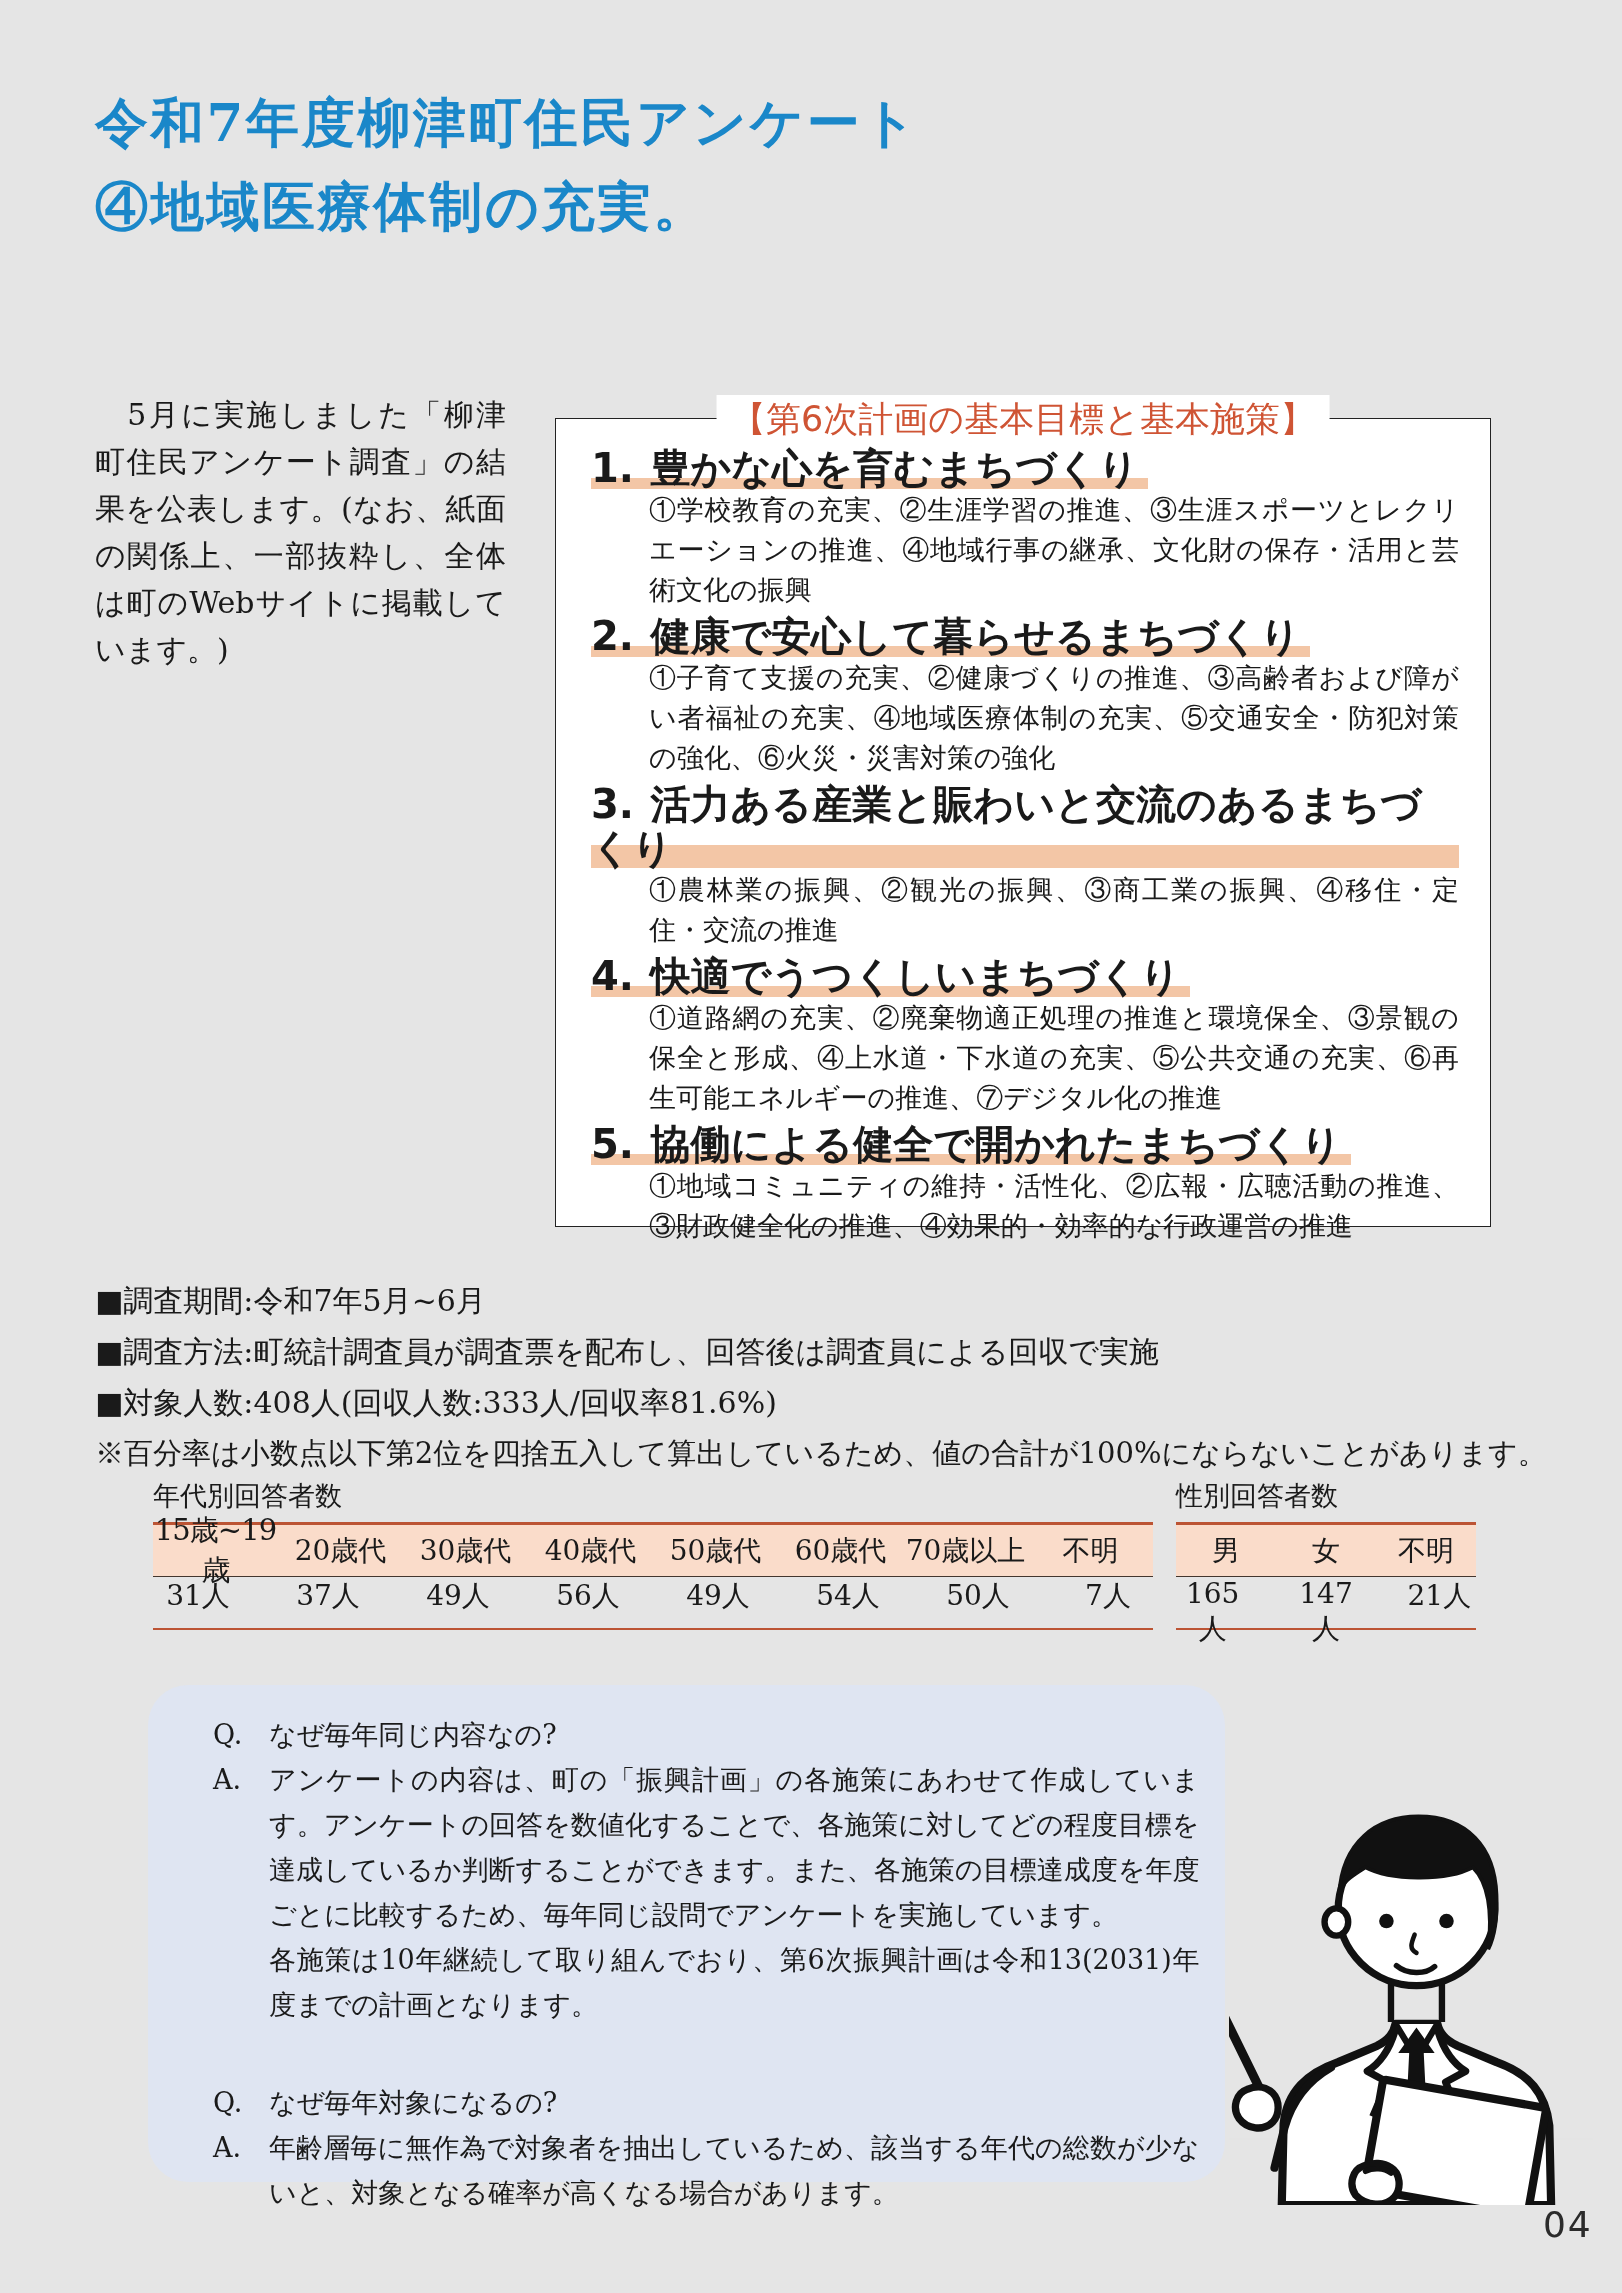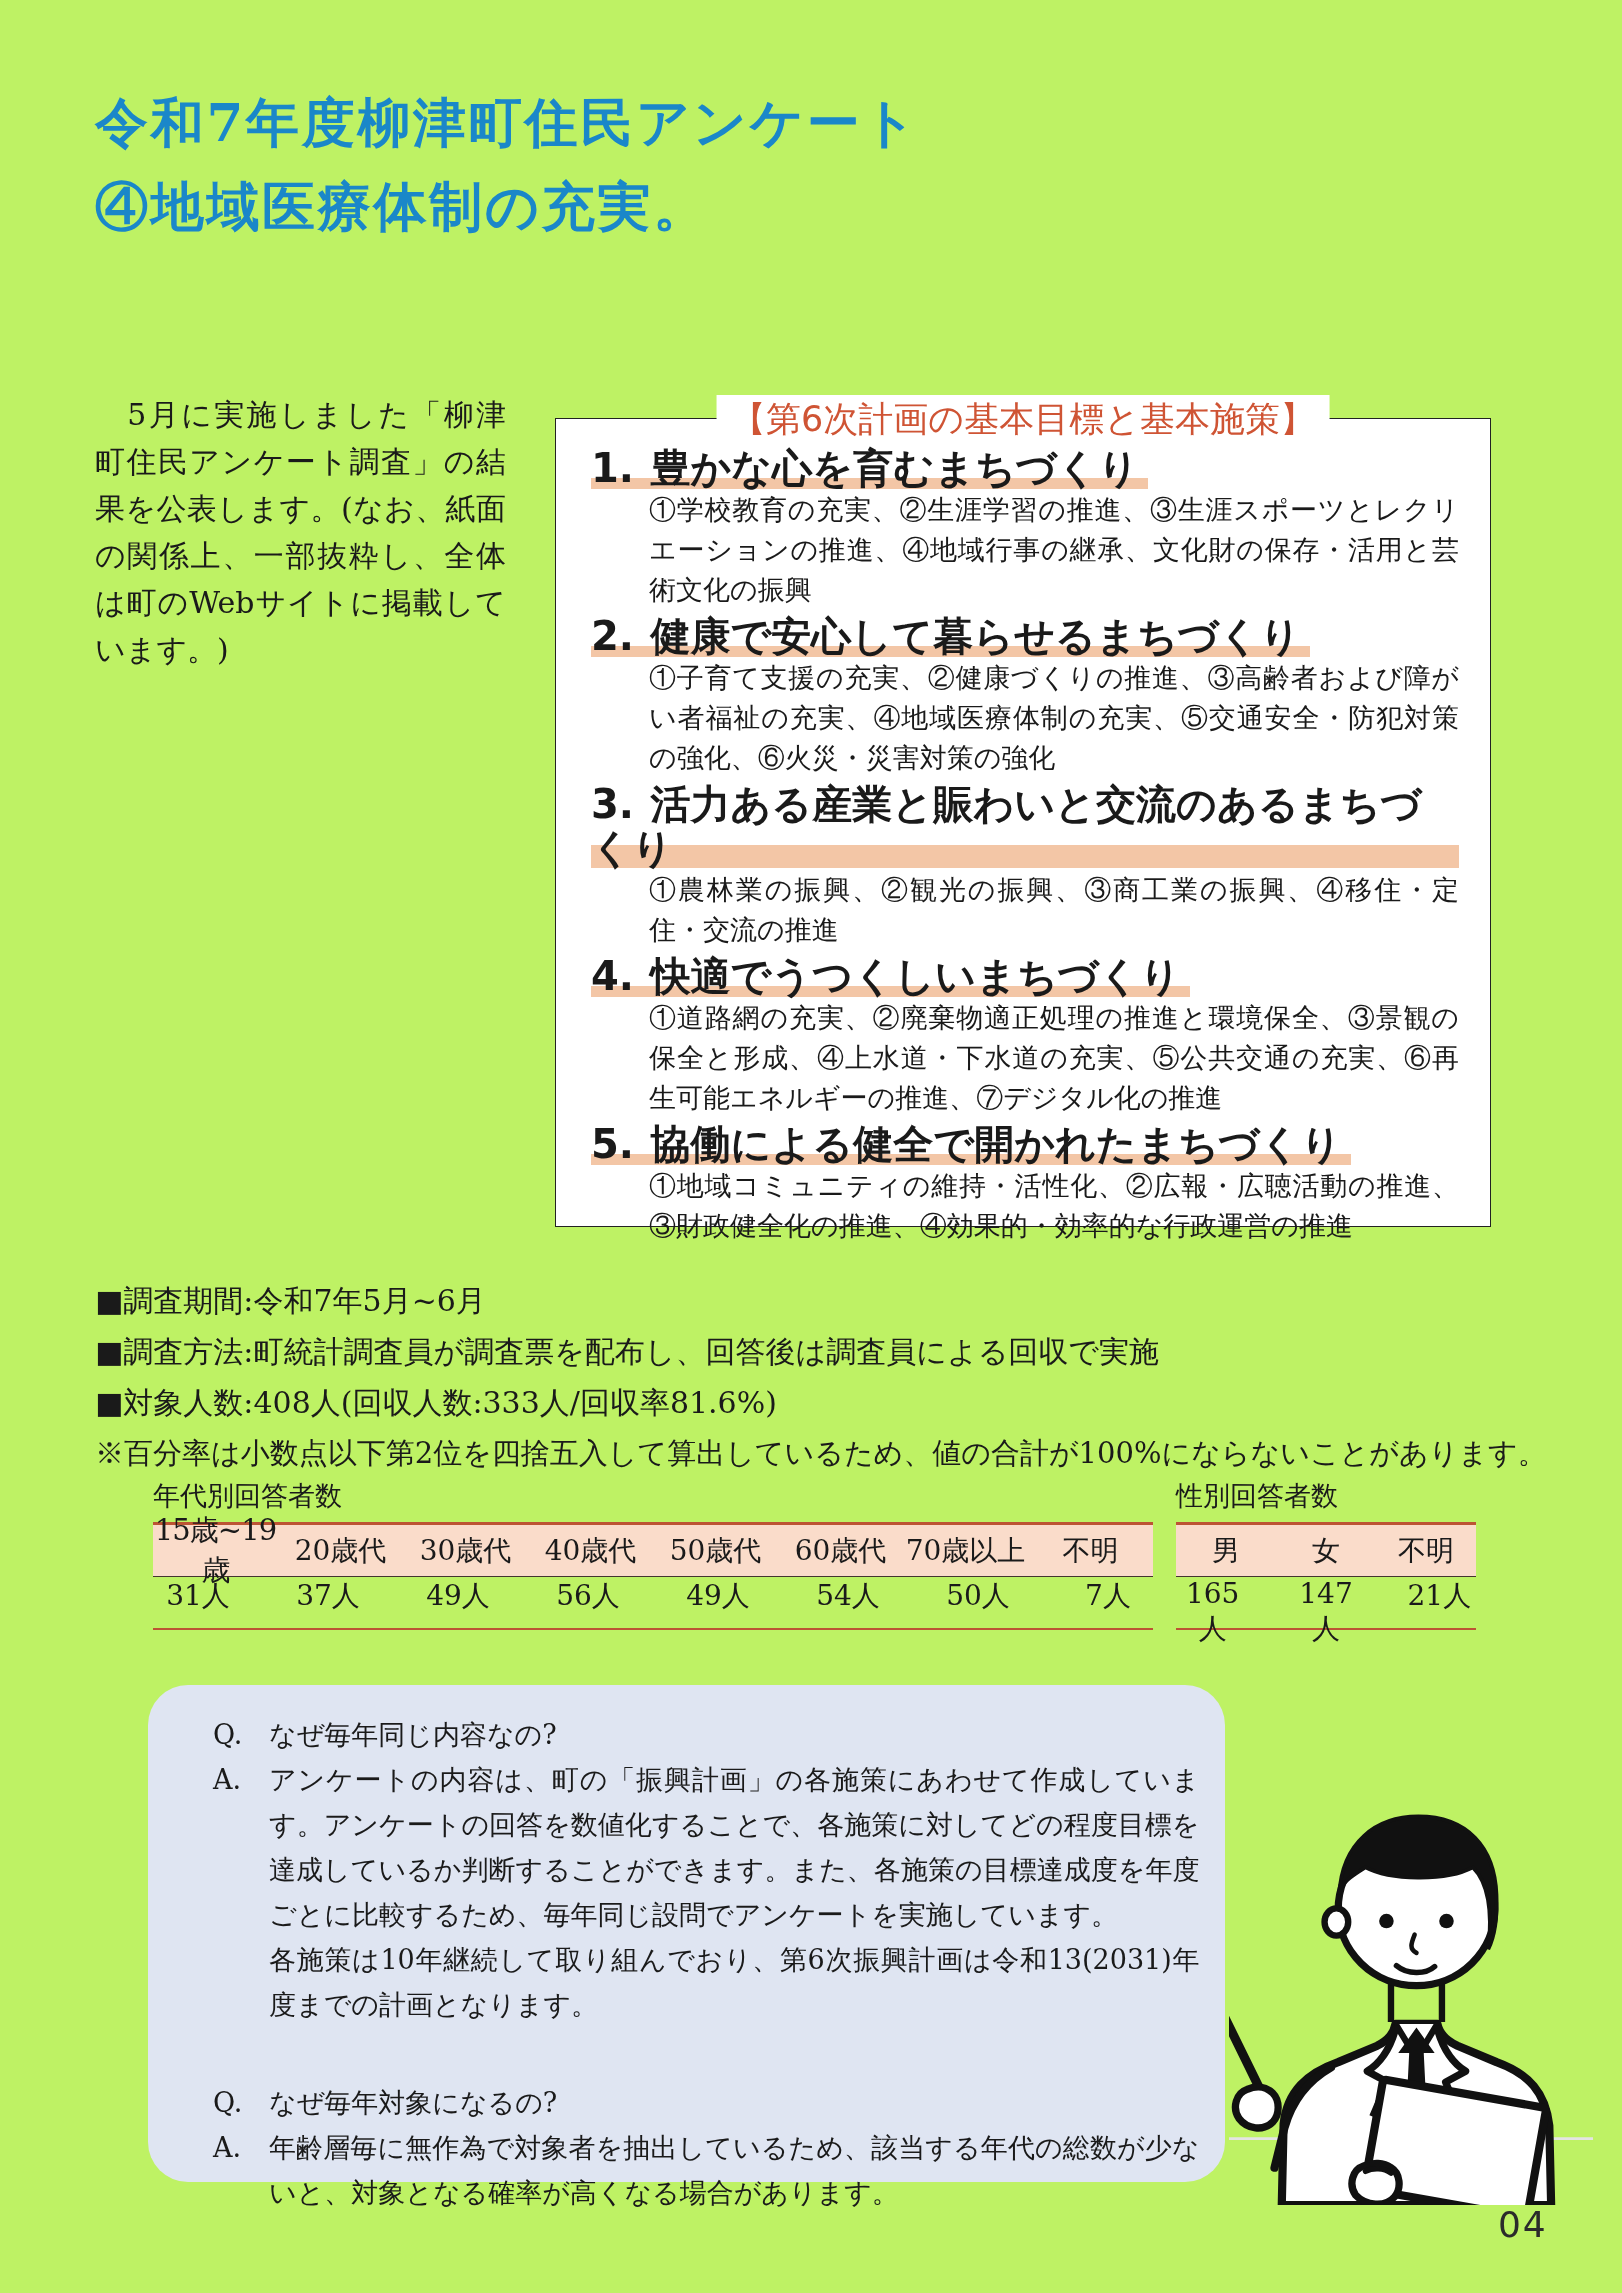--- a/index.html
+++ b/index.html
@@ -8,21 +8,21 @@
     --highlight-peach:#f3c6a6;
     --table-header-bg:#fadcca;
     --table-line-orange:#bc5434;
     --table-line-dark:#43362e;
     --qa-bg:#dfe5f2;
     --text-color:#1a1a1a;
   }
   *{margin:0;padding:0;box-sizing:border-box;}
   body{background:#ffffff;}
   .page{
-    position:relative;width:1623px;height:2294px;background:#bef264;overflow:hidden;
+    position:relative;width:1623px;height:2294px;background:#e5e5e5;overflow:hidden;
     font-family:"DejaVu Serif","Liberation Serif",serif;color:var(--text-color,#1a1a1a);
   }
   
   .page-title{
     position:absolute;left:95px;top:80px;
     font-family:"DejaVu Serif","Liberation Serif",serif;
     font-size:53px;font-weight:bold;color:var(--title-blue,#1a87c9);
     line-height:84px;letter-spacing:2.7px;white-space:nowrap;
   }
   
@@ -93,21 +93,21 @@
     font-size:27px;line-height:45px;
   }
   .qa-item + .qa-item{margin-top:53px;}
   .qa-row{display:flex;}
   .qa-label{width:56px;flex:0 0 56px;}
   .qa-text{flex:1;text-align:justify;}
   
   .illustration{position:absolute;left:1229px;top:1800px;width:364px;height:405px;}
   
   .page-number{
-    position:absolute;left:1498px;top:2204px;
+    position:absolute;left:1543px;top:2204px;
     font-family:"DejaVu Sans","Liberation Sans",sans-serif;
     font-size:36px;color:#2b2b2b;letter-spacing:1.8px;
   }
 </style>
 </head>
 <body>
 
 <div class="page">
 
   <h1 class="page-title">

